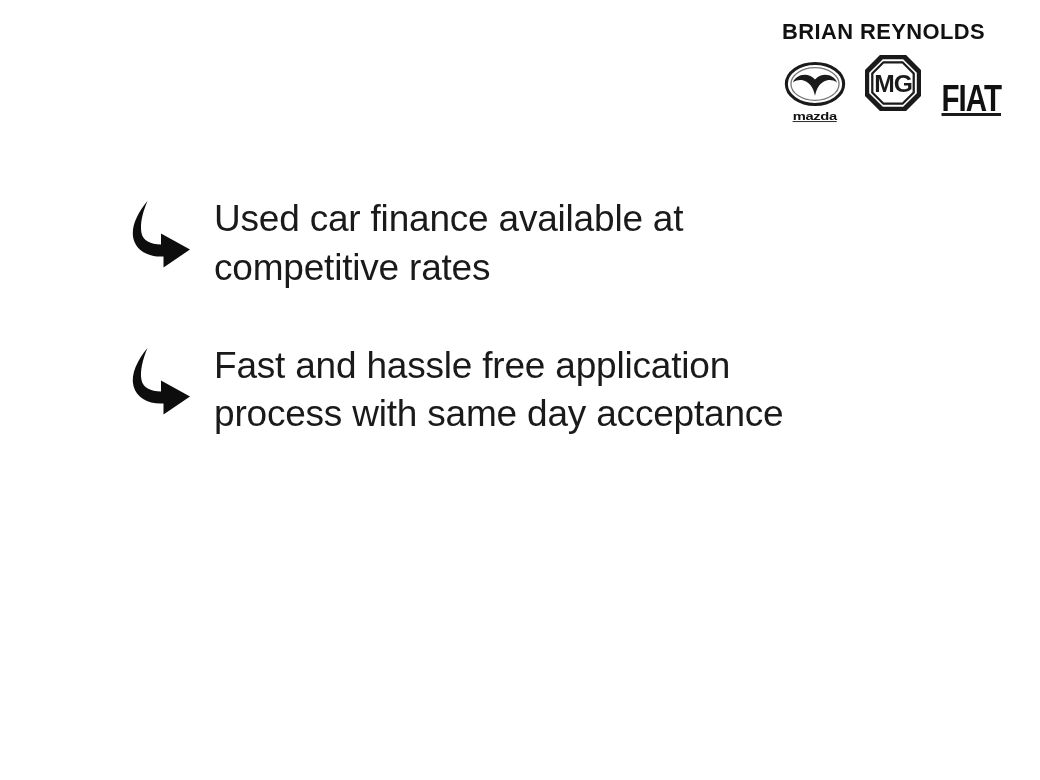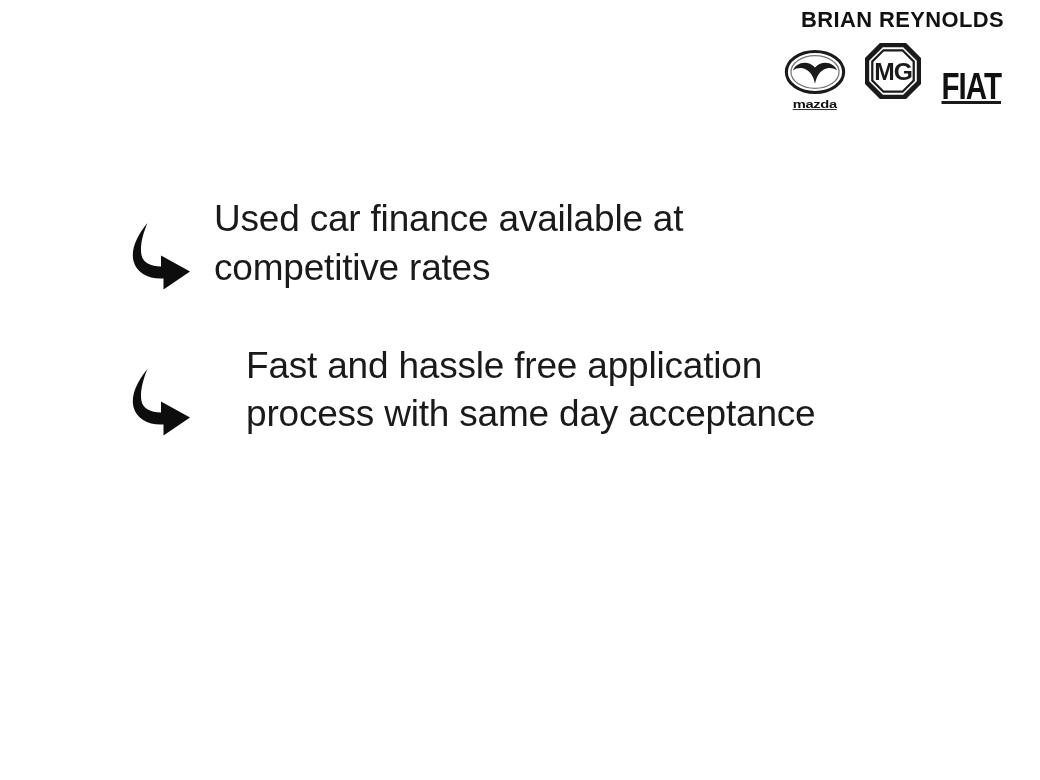--- a/index.html
+++ b/index.html
@@ -14,26 +14,26 @@
     position: relative;
     overflow: hidden;
     font-family: "Liberation Sans", sans-serif;
     color: #1a1a1a;
     -webkit-font-smoothing: antialiased;
   }
 
   
   #brand-block {
     position: absolute;
-    top: 10px;
+    top: 22px;
     right: 38px;
     width: 218px;
     display: flex;
     flex-direction: column;
-    align-items: flex-end;
+    align-items: flex-start;
   }
 
   #brand-name {
     font-family: "Liberation Sans", sans-serif;
     font-weight: 700;
     font-size: 21.5px;
     letter-spacing: 0.4px;
     color: #111111;
     line-height: 1;
     white-space: nowrap;
@@ -87,24 +87,24 @@
   
   #bullet-list {
     position: absolute;
     left: 128px;
     top: 193px;
     width: 820px;
   }
 
   .bullet-row {
     display: flex;
-    align-items: flex-end;
+    align-items: flex-start;
     margin-bottom: 47px;
   }
-  .bullet-row:last-child { margin-bottom: 16px; gap: 32px; }
+  .bullet-row:last-child { margin-bottom: 16px; }
 
   .bullet-arrow {
     flex: 0 0 auto;
     width: 66px;
     height: 72px;
     margin-right: 20px;
     margin-top: 6px;
   }
   .bullet-arrow svg { display: block; width: 100%; height: 100%; }
 

